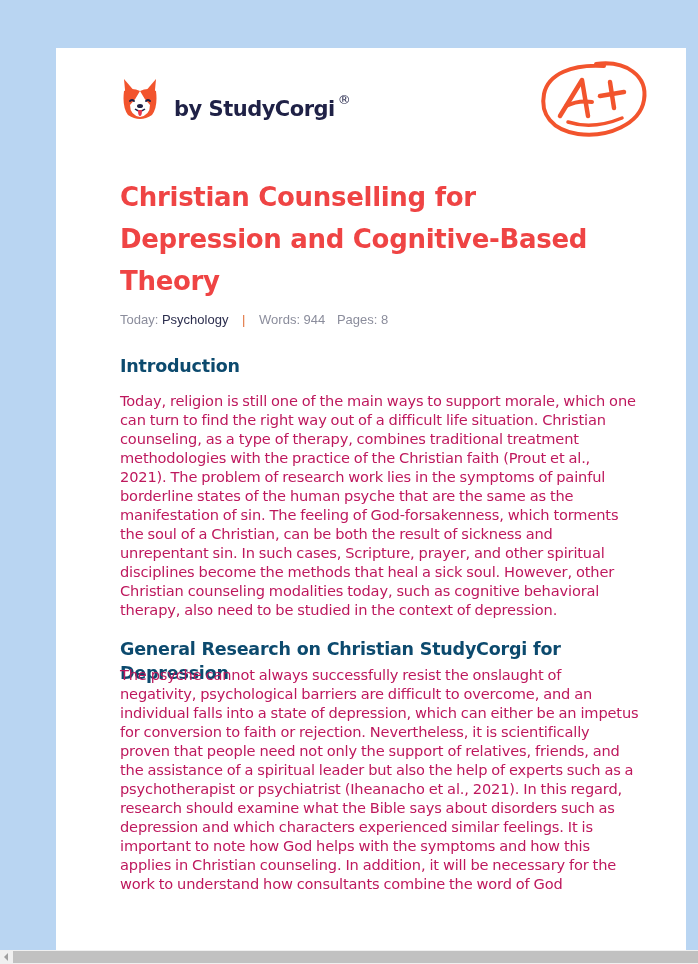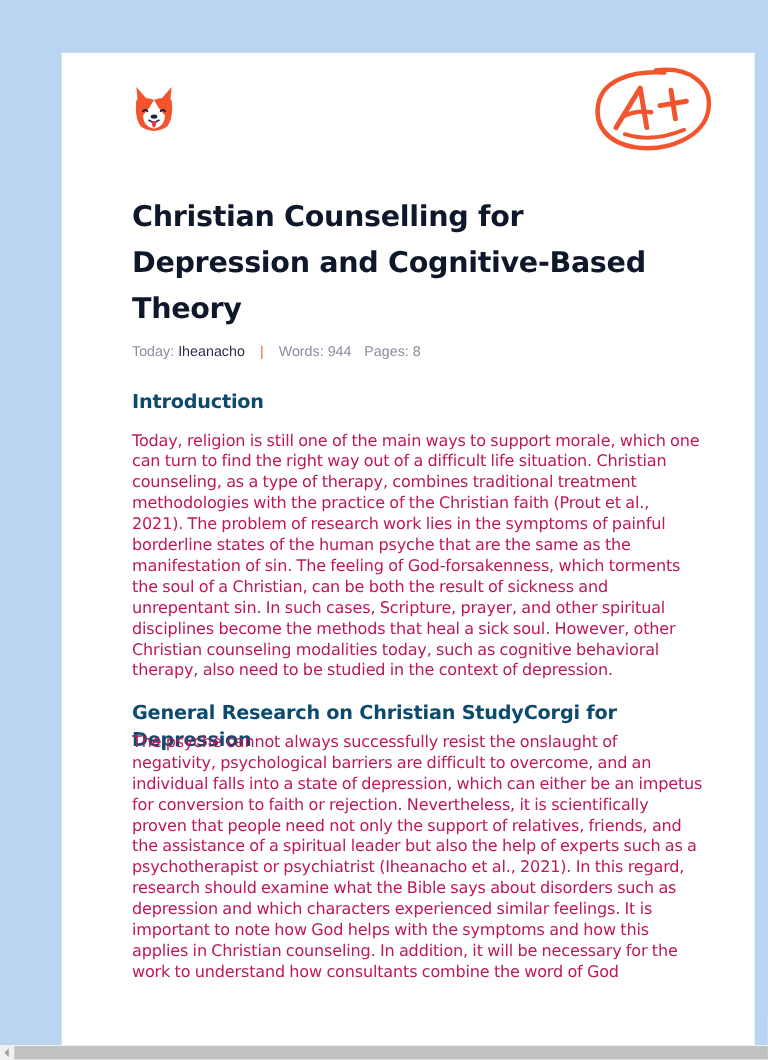--- a/index.html
+++ b/index.html
@@ -62,21 +62,21 @@
   .title {
     position: absolute;
     left: 64px;
     top: 128px;
     width: 500px;
     margin: 0;
     font-family: "DejaVu Sans", sans-serif;
     font-weight: bold;
     font-size: 26px;
     line-height: 42px;
-    color: #0f172a;
+    color: #ef4444;
     letter-spacing: -0.3px;
   }
   .meta {
     position: absolute;
     left: 64px;
     top: 264px;
     font-family: "Liberation Sans", sans-serif;
     font-size: 13px;
     color: #8b8d9c;
     white-space: nowrap;
@@ -163,36 +163,39 @@
 
       <path d="M10 24 Q12 22 14 24" stroke="#1f2146" stroke-width="1.8" fill="none" stroke-linecap="round"></path>
       <path d="M26 24 Q28 22 30 24" stroke="#1f2146" stroke-width="1.8" fill="none" stroke-linecap="round"></path>
 
       <ellipse cx="20" cy="29" rx="3" ry="2" fill="#1f2146"></ellipse>
 
       <path d="M15 32 Q20 36 25 32" stroke="#1f2146" stroke-width="1.4" fill="none"></path>
 
       <path d="M18 33 Q18 39 20 39 Q22 39 22 33 Z" fill="#e8364e"></path>
     </svg>
+    <span class="brand">
+      <span>by StudyCorgi</span><span class="reg">®</span>
+    </span>
   </div>
 
   <svg class="grade" viewBox="0 0 112 82">
     <path d="M58 6 C88 2 110 18 106 42 C102 66 70 80 40 76 C14 72 2 56 6 36 C10 16 34 6 66 8" stroke="#f2542d" stroke-width="4" fill="none" stroke-linecap="round"></path>
     <path d="M22 58 L44 22 L50 58" stroke="#f2542d" stroke-width="4.5" fill="none" stroke-linecap="round" stroke-linejoin="round"></path>
     <path d="M28 48 Q40 42 54 44" stroke="#f2542d" stroke-width="4" fill="none" stroke-linecap="round"></path>
     <path d="M62 38 L86 34" stroke="#f2542d" stroke-width="4.5" fill="none" stroke-linecap="round"></path>
     <path d="M72 24 L76 50" stroke="#f2542d" stroke-width="4.5" fill="none" stroke-linecap="round"></path>
     <path d="M30 64 Q55 72 84 60" stroke="#f2542d" stroke-width="3.5" fill="none" stroke-linecap="round"></path>
   </svg>
 
   <h1 class="title">Christian Counselling for Depression and Cognitive-Based Theory</h1>
 
   <div class="meta">
     <span>Today:</span>
-    <span class="topic-val">Iheanacho</span>
+    <span class="topic-val">Psychology</span>
     <span class="sep">|</span>
     <span>Words: 944</span>
     <span class="pages">Pages: 8</span>
   </div>
 
   <h2 class="h-intro">Introduction</h2>
   <p class="p-intro">Today, religion is still one of the main ways to support morale, which one can turn to find the right way out of a difficult life situation. Christian counseling, as a type of therapy, combines traditional treatment methodologies with the practice of the Christian faith (Prout et al., 2021). The problem of research work lies in the symptoms of painful borderline states of the human psyche that are the same as the manifestation of sin. The feeling of God-forsakenness, which torments the soul of a Christian, can be both the result of sickness and unrepentant sin. In such cases, Scripture, prayer, and other spiritual disciplines become the methods that heal a sick soul. However, other Christian counseling modalities today, such as cognitive behavioral therapy, also need to be studied in the context of depression.</p>
 
   <h2 class="h-general">General Research on Christian StudyCorgi for Depression</h2>
   <p class="p-general">The psyche cannot always successfully resist the onslaught of negativity, psychological barriers are difficult to overcome, and an individual falls into a state of depression, which can either be an impetus for conversion to faith or rejection. Nevertheless, it is scientifically proven that people need not only the support of relatives, friends, and the assistance of a spiritual leader but also the help of experts such as a psychotherapist or psychiatrist (Iheanacho et al., 2021). In this regard, research should examine what the Bible says about disorders such as depression and which characters experienced similar feelings. It is important to note how God helps with the symptoms and how this applies in Christian counseling. In addition, it will be necessary for the work to understand how consultants combine the word of God</p>

